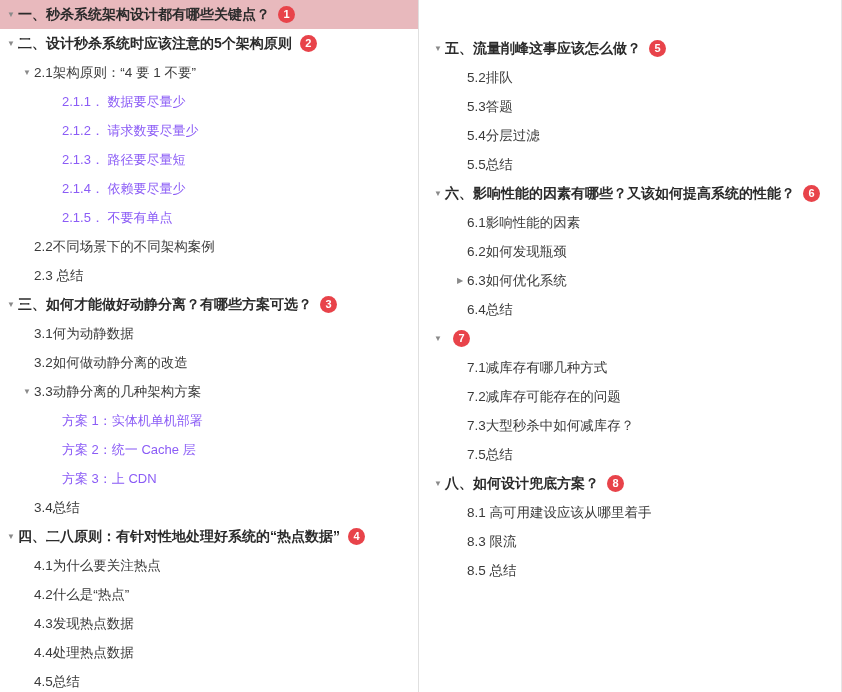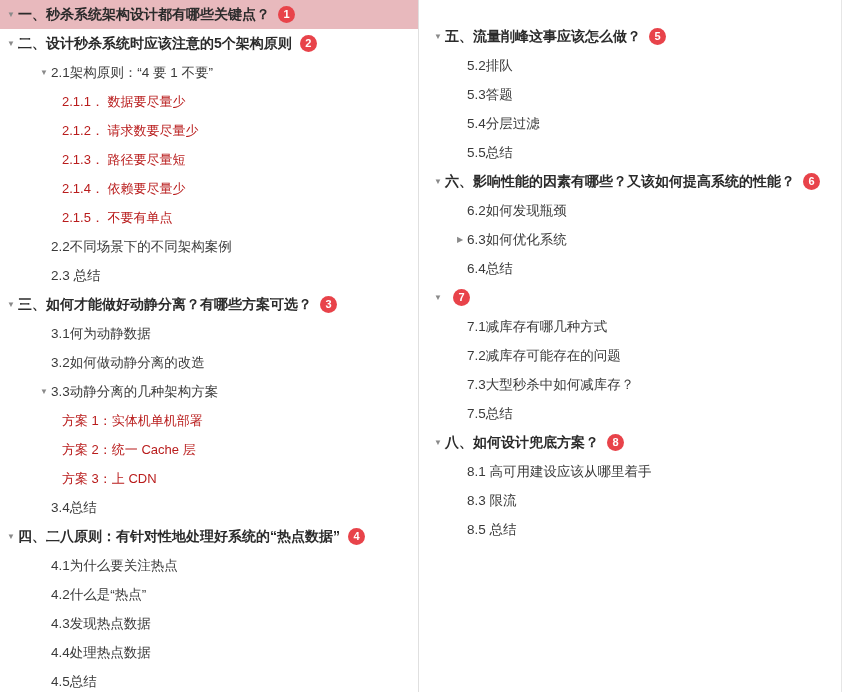--- a/index.html
+++ b/index.html
@@ -26,21 +26,21 @@
     width: 418px;
     padding-top: 0px;
   }
   .col-divider {
     width: 1px;
     background: #e0e0e0;
     height: 692px;
   }
   .col-right {
     width: 423px;
-    padding-top: 22px;
+    padding-top: 34px;
   }
   .row {
     position: relative;
     display: flex;
     align-items: center;
     height: 29px;
     font-size: 13.5px;
     color: #333333;
     white-space: nowrap;
   }
@@ -57,21 +57,21 @@
     user-select: none;
   }
   .arrow.down::before { content: "\25BC"; }
   .arrow.right::before { content: "\25B6"; }
   .arrow.blank::before { content: ""; }
   .label {
     display: inline-block;
   }
   .lvl1 { font-weight: bold; font-size: 14px; color: #2b2b2b; }
   .lvl2 { font-size: 13.5px; color: #3a3a3a; }
-  .lvl3 { font-size: 13px; color: #b91c1c; }
+  .lvl3 { font-size: 13px; color: #8b5cf6; }
   .badge {
     display: inline-flex;
     align-items: center;
     justify-content: center;
     width: 17px;
     height: 17px;
     border-radius: 50%;
     background: #e8434a;
     color: #ffffff;
     font-size: 11px;
@@ -82,21 +82,21 @@
   }
   .right-edge-line {
     position: absolute;
     right: 0;
     top: 0;
     width: 1px;
     height: 692px;
     background: #e6e6e6;
   }
   .ind-0 { padding-left: 4px; }
-  .ind-1 { padding-left: 37px; }
+  .ind-1 { padding-left: 20px; }
   .ind-2 { padding-left: 48px; }
   .ind-r0 { padding-left: 12px; }
   .ind-r1 { padding-left: 34px; }
 </style>
 </head>
 <body>
 
 <div id="page">
 
   <div class="column col-left">
@@ -230,20 +230,24 @@
           <span class="arrow blank"></span>
           <span class="label lvl2">5.5总结</span>
         </div>
         <div class="row ind-r0">
           <span class="arrow down"></span>
           <span class="label lvl1">六、影响性能的因素有哪些？又该如何提高系统的性能？</span>
           <span class="badge">6</span>
         </div>
         <div class="row ind-r1">
           <span class="arrow blank"></span>
+          <span class="label lvl2">6.1影响性能的因素</span>
+        </div>
+        <div class="row ind-r1">
+          <span class="arrow blank"></span>
           <span class="label lvl2">6.2如何发现瓶颈</span>
         </div>
         <div class="row ind-r1">
           <span class="arrow right"></span>
           <span class="label lvl2">6.3如何优化系统</span>
         </div>
         <div class="row ind-r1">
           <span class="arrow blank"></span>
           <span class="label lvl2">6.4总结</span>
         </div>

